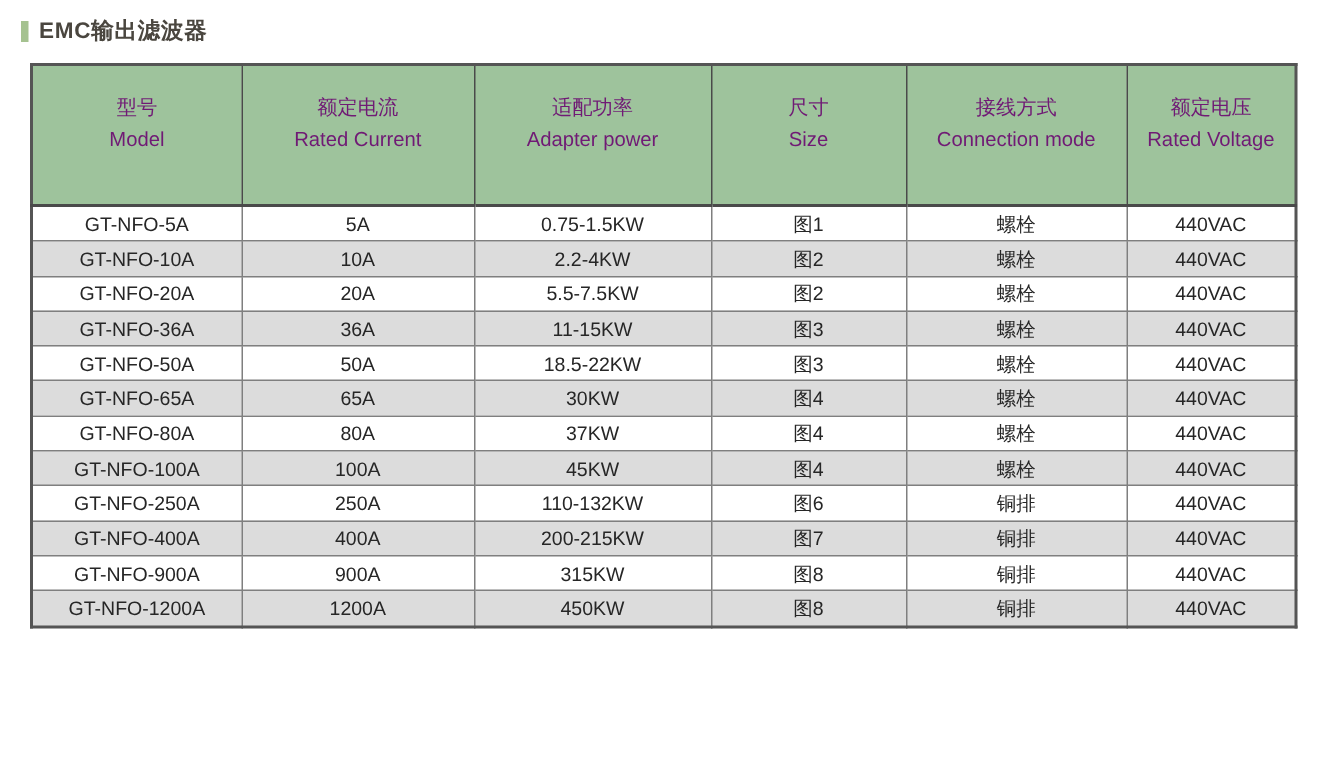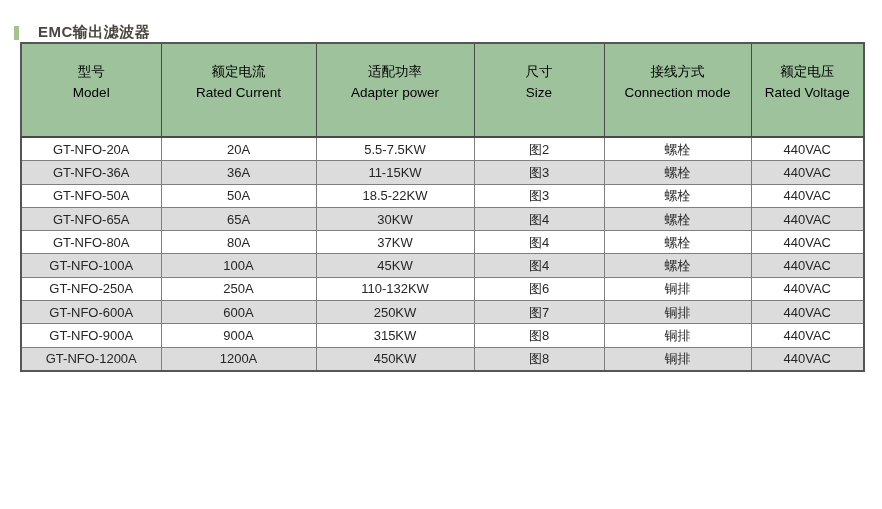--- a/index.html
+++ b/index.html
@@ -24,21 +24,21 @@
     align-items: center;
     gap: 7px;
   }
   .title-marker {
     width: 5px;
     height: 14px;
     background: #a5c290;
     display: inline-block;
   }
   .page-title {
-    margin: 12px;
+    margin: 0;
     font-size: 15px;
     font-weight: bold;
     color: #4a463f;
     letter-spacing: 0.5px;
   }
   table.spec-table {
     position: absolute;
     left: 20px;
     top: 42px;
     width: 843px;
@@ -46,21 +46,21 @@
     table-layout: fixed;
     border: 2px solid #555555;
   }
   table.spec-table th {
     background: #9ec39c;
     height: 78px;
     border: 1px solid #4a4a4a;
     border-bottom: 2px solid #4a4a4a;
     font-size: 13.5px;
     font-weight: normal;
-    color: #000000;
+    color: #701a75;
     text-align: center;
     vertical-align: middle;
     padding: 0 2px 14px 2px;
     line-height: 1.55;
   }
   table.spec-table td {
     height: 22.3px;
     border: 1px solid #7f7f7f;
     font-size: 13px;
     color: #262626;
@@ -117,20 +117,36 @@
             <span class="hdr-en">Connection mode</span>
           </th>
           <th>
             <span class="hdr-zh">额定电压</span>
             <span class="hdr-en">Rated Voltage</span>
           </th>
         </tr>
     </thead>
     <tbody id="body-rows">
         <tr>
+          <td>GT-NFO-5A</td>
+          <td>5A</td>
+          <td>0.75-1.5KW</td>
+          <td>图1</td>
+          <td>螺栓</td>
+          <td>440VAC</td>
+        </tr>
+        <tr>
+          <td>GT-NFO-10A</td>
+          <td>10A</td>
+          <td>2.2-4KW</td>
+          <td>图2</td>
+          <td>螺栓</td>
+          <td>440VAC</td>
+        </tr>
+        <tr>
           <td>GT-NFO-20A</td>
           <td>20A</td>
           <td>5.5-7.5KW</td>
           <td>图2</td>
           <td>螺栓</td>
           <td>440VAC</td>
         </tr>
         <tr>
           <td>GT-NFO-36A</td>
           <td>36A</td>
@@ -173,23 +189,23 @@
         </tr>
         <tr>
           <td>GT-NFO-250A</td>
           <td>250A</td>
           <td>110-132KW</td>
           <td>图6</td>
           <td>铜排</td>
           <td>440VAC</td>
         </tr>
         <tr>
-          <td>GT-NFO-600A</td>
-          <td>600A</td>
-          <td>250KW</td>
+          <td>GT-NFO-400A</td>
+          <td>400A</td>
+          <td>200-215KW</td>
           <td>图7</td>
           <td>铜排</td>
           <td>440VAC</td>
         </tr>
         <tr>
           <td>GT-NFO-900A</td>
           <td>900A</td>
           <td>315KW</td>
           <td>图8</td>
           <td>铜排</td>

